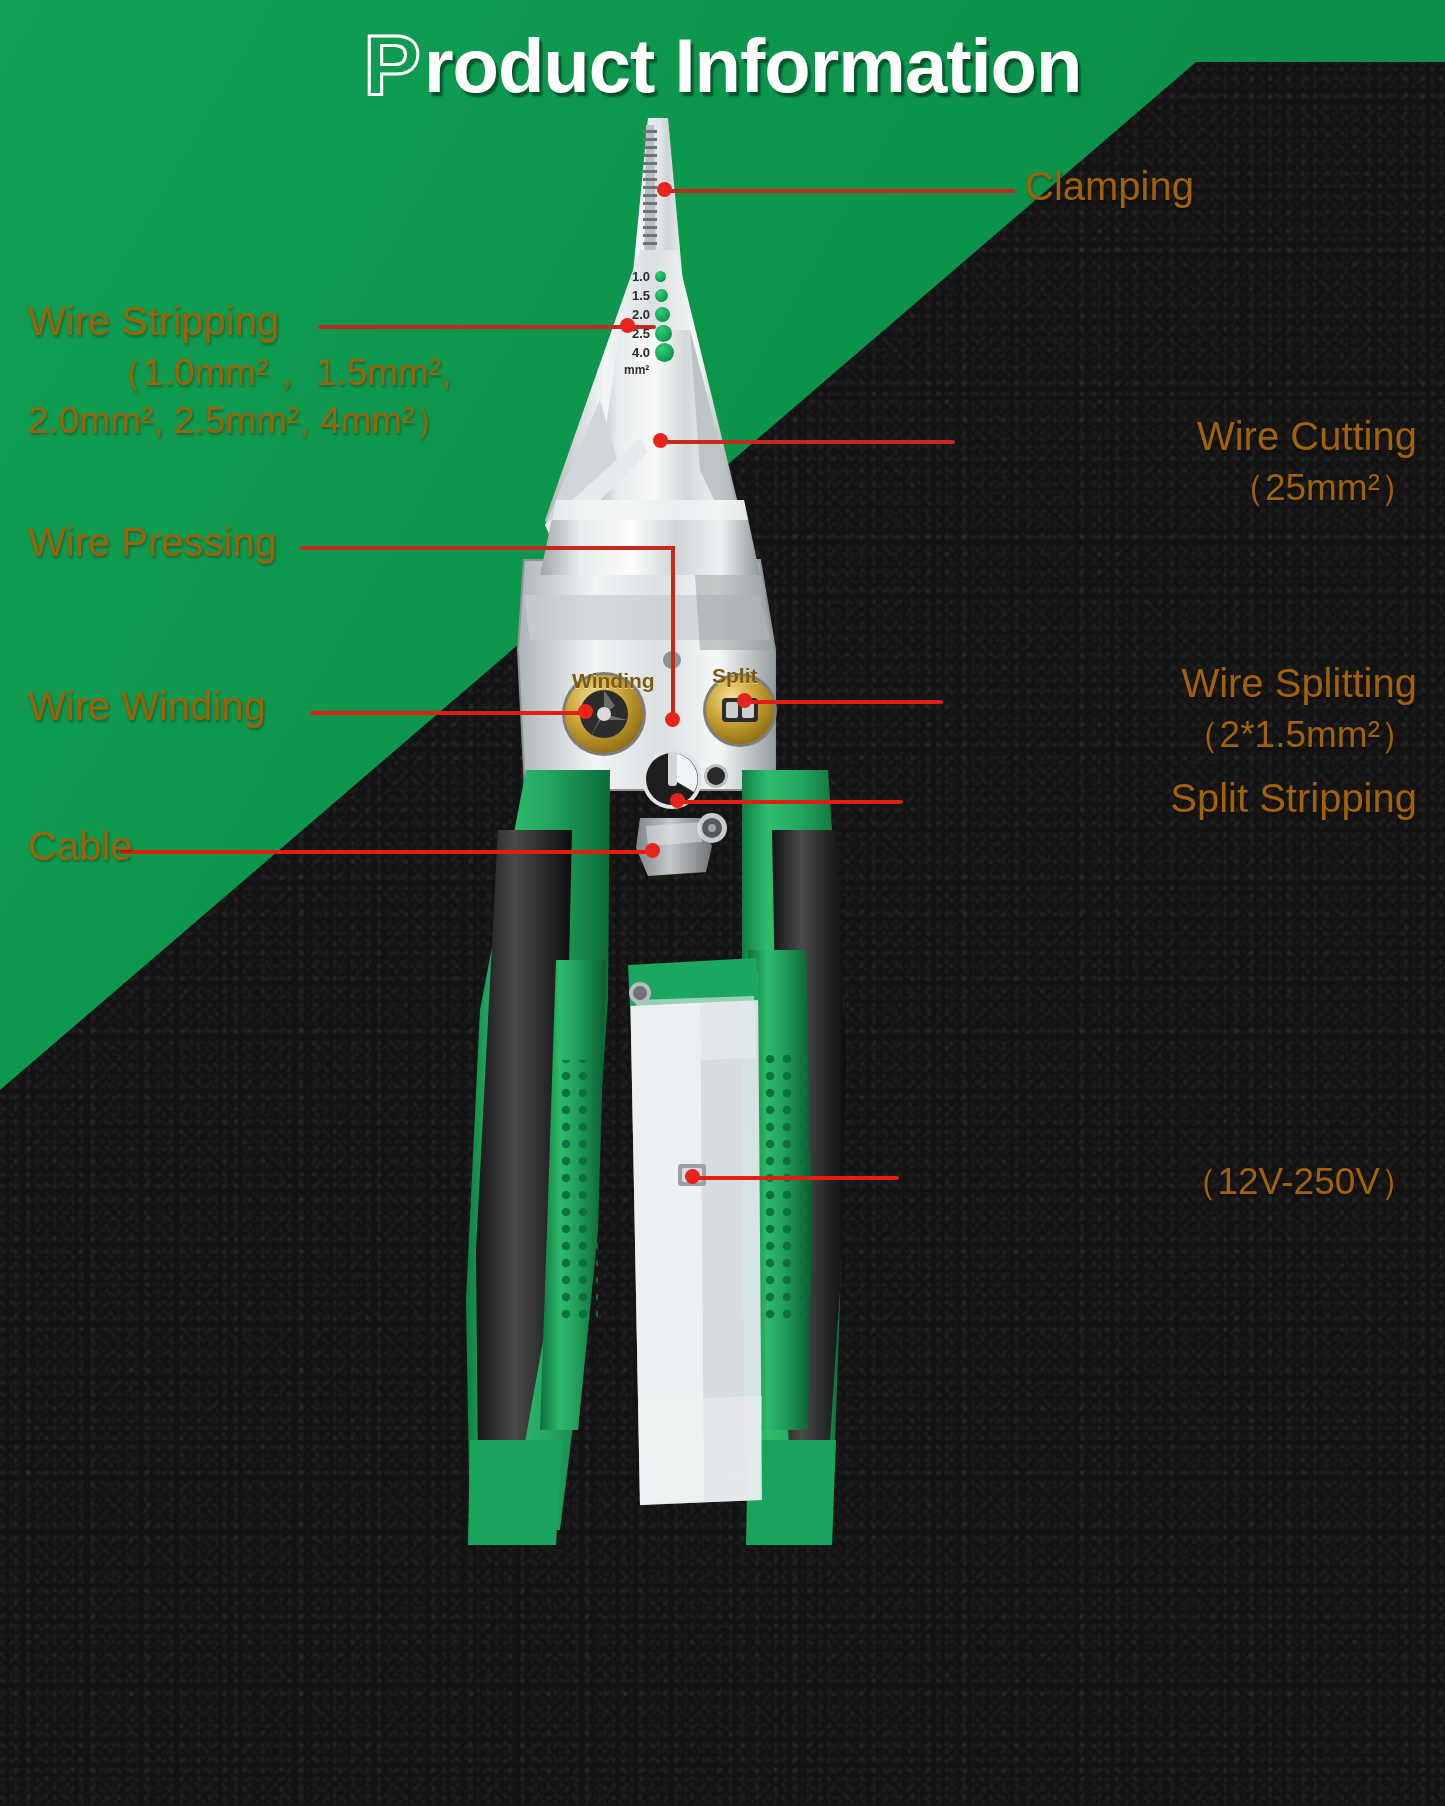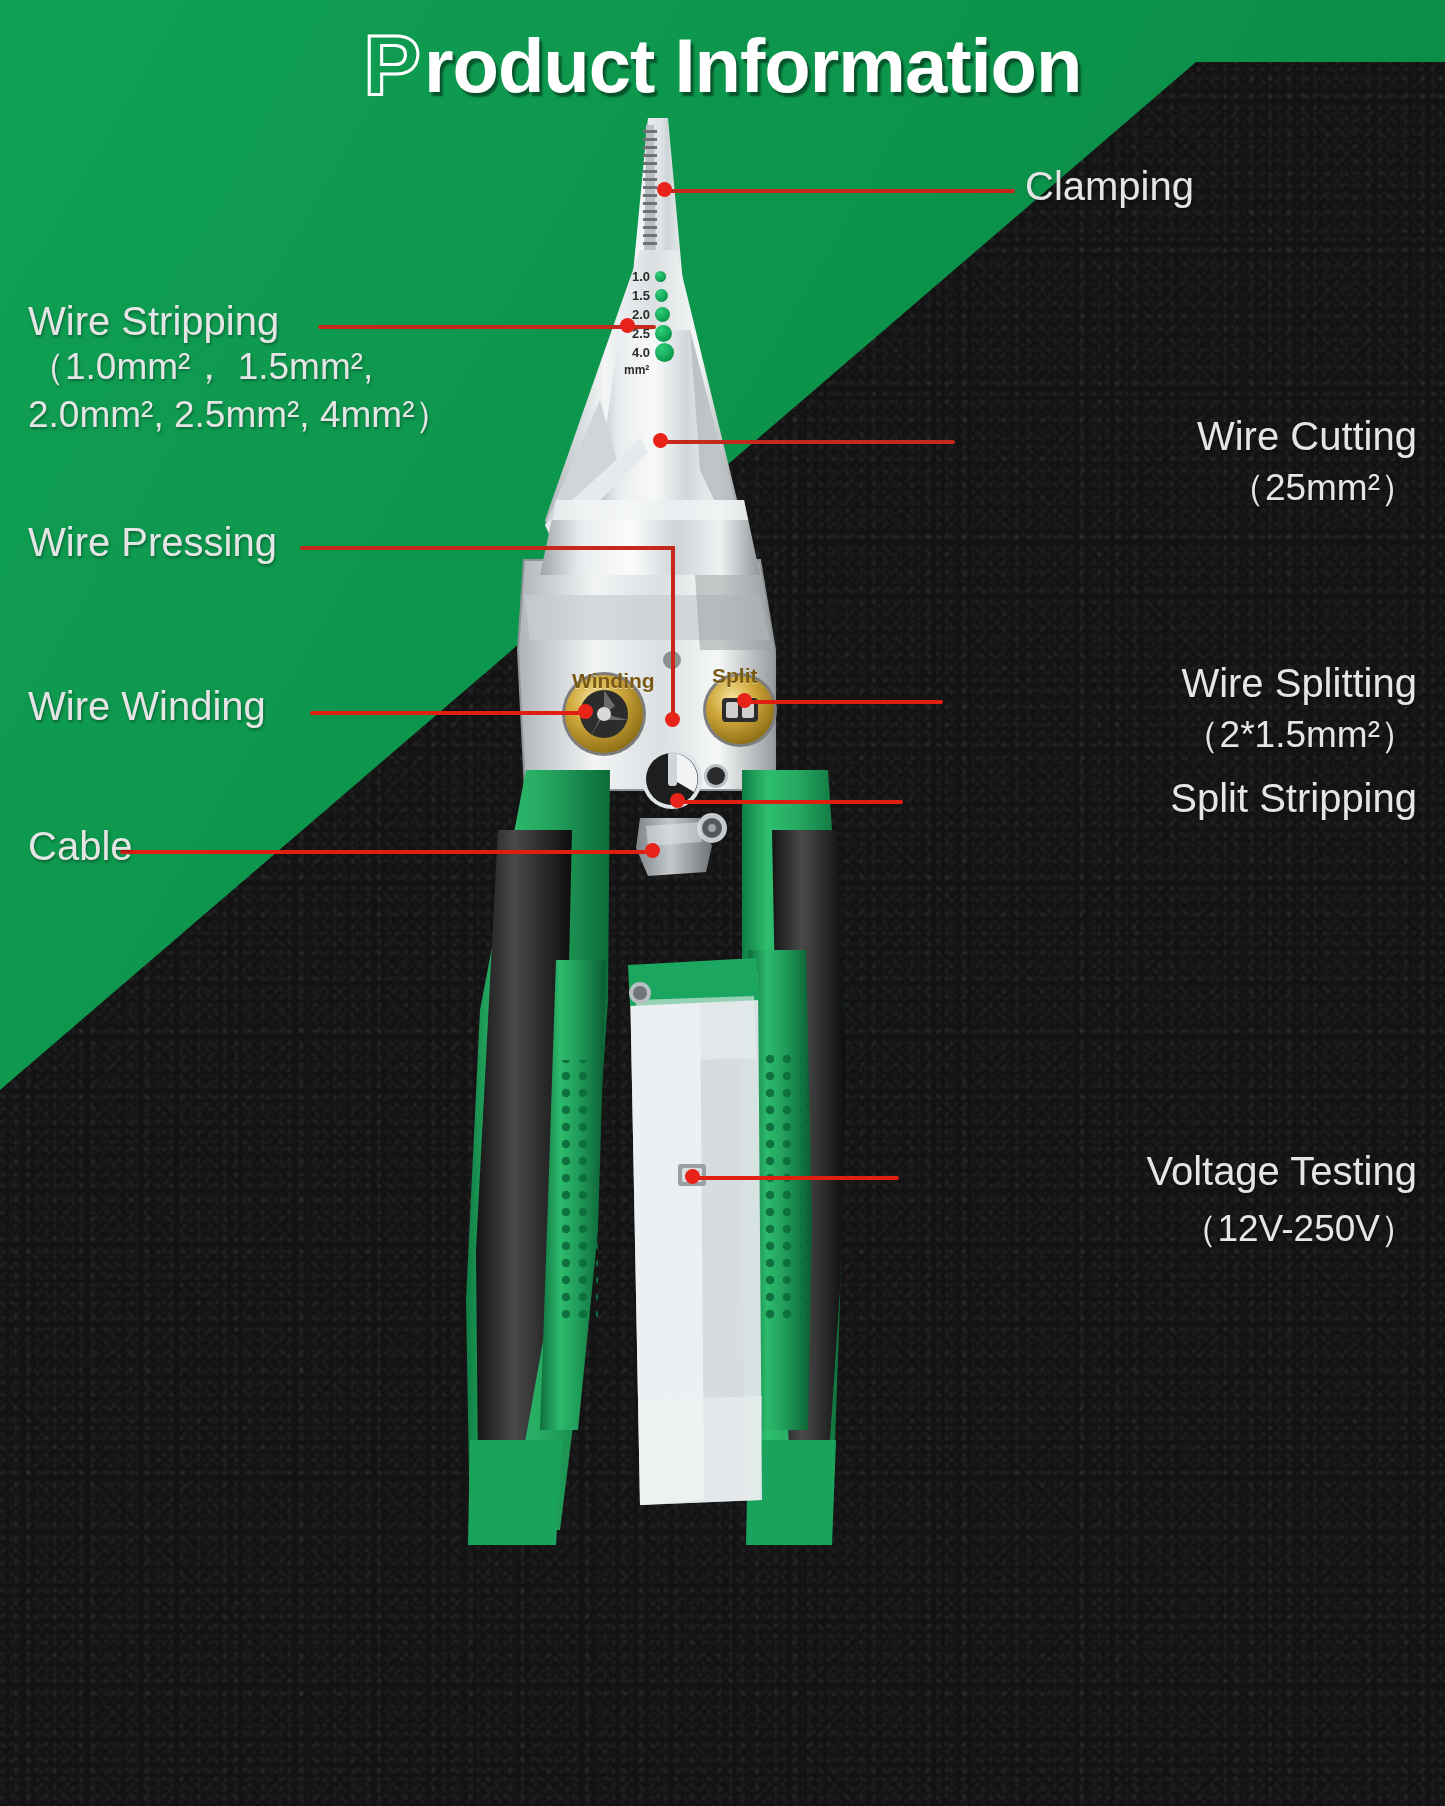--- a/index.html
+++ b/index.html
@@ -47,21 +47,21 @@
     color:transparent;
     -webkit-text-stroke:3px #ffffff;
     text-shadow:none;
   }
 
   
   #tool { position:absolute; left:0; top:0; width:1445px; height:1806px; z-index:3; }
 
   
   .label {
-    position:absolute; color:#e5e5e5; z-index:8;
+    position:absolute; color:#a16207; z-index:8;
     font-size:37px; line-height:1.18; white-space:nowrap;
     text-shadow:1px 2px 3px rgba(0,0,0,.35);
   }
   .label.big { font-size:40px; }
   .label.r { text-align:right; }
   .spec { font-size:37px; }
 
   
   .lead {
     position:absolute; height:4px; background:#c4291c; z-index:7;
@@ -320,21 +320,21 @@
 
 <div class="lead bright" style="left:694px; top:1176px; width:205px;"></div>
 <div class="dot" style="left:685px; top:1169px;"></div>
 
 <div class="label big" style="left:1025px; top:163px;">
   <div>Clamping</div>
 </div>
 
 <div class="label big" style="left:28px; top:298px;">
   <div>Wire Stripping</div>
-  <div class="spec" style="">（1.0mm²，  1.5mm²,</div>
+  <div class="spec" style="margin-top:6px;text-align:right;">（1.0mm²，  1.5mm²,</div>
   <div class="spec" style="margin-top:4px;">2.0mm²,  2.5mm²,  4mm²）</div>
 </div>
 
 <div class="label big r" style="right:28px; top:413px;">
   <div>Wire Cutting</div>
   <div class="spec" style="margin-top:6px;">（25mm²）</div>
 </div>
 
 <div class="label big" style="left:28px; top:519px;">
   <div>Wire Pressing</div>
@@ -351,15 +351,14 @@
 
 <div class="label big r" style="right:28px; top:775px;">
   <div>Split Stripping</div>
 </div>
 
 <div class="label big" style="left:28px; top:823px;">
   <div>Cable</div>
 </div>
 
 <div class="label big r" style="right:28px; top:1148px;">
-  <div>Voltage Testing</div>
   <div class="spec" style="margin-top:12px;">（12V-250V）</div>
 </div>
 
 </body></html>

